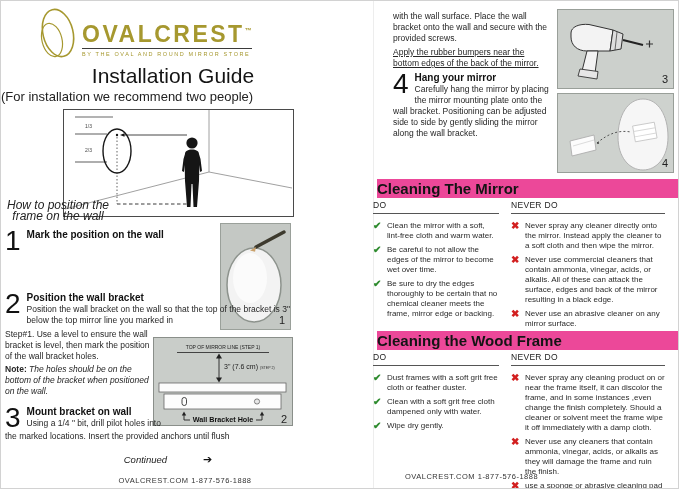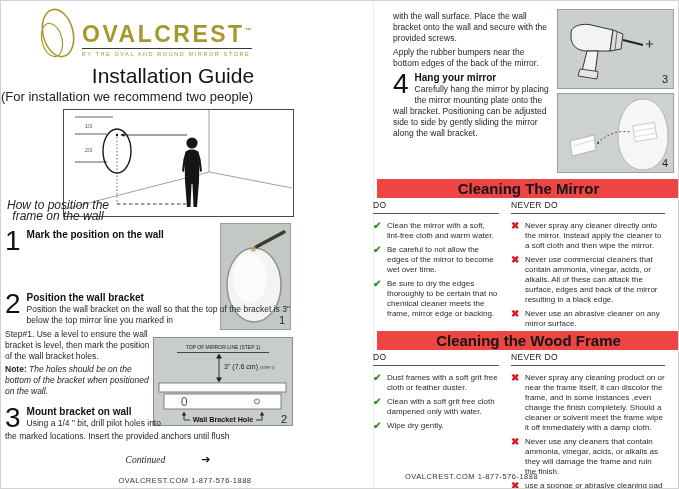--- a/index.html
+++ b/index.html
@@ -33,35 +33,35 @@
   .note i{font-style:italic;}
   .step3-top{position:absolute;left:4px;top:404px;width:172px;}
   .step3-wide{position:absolute;left:4px;top:430px;width:294px;}
 
   .fig1{position:absolute;left:219px;top:222px;}
   .fig2{position:absolute;left:152px;top:336px;}
   .fig3{position:absolute;left:556px;top:8px;}
   .fig4{position:absolute;left:556px;top:92px;}
 
   .continued{position:absolute;left:0;top:452px;width:334px;display:flex;justify-content:center;
-             align-items:center;gap:36px;font-family:Liberation Serif, serif;}
+             align-items:center;gap:36px;}
   .continued .word{font-style:italic;font-size:9.5px;color:#222;}
   .continued .arrow{font-size:11px;color:#111;}
 
   .footer{font-size:7.5px;letter-spacing:0.5px;color:#333;padding-left:12px;}
   .footer-left{position:absolute;left:0;top:475px;width:344px;text-align:center;}
   .footer-right{position:absolute;left:392px;top:471px;}
 
   
   .r-intro1{position:absolute;left:392px;top:10px;width:158px;font-size:8.5px;line-height:11px;color:#262626;}
-  .r-intro2{position:absolute;left:392px;top:46px;width:158px;font-size:8.5px;line-height:11px;color:#262626;}
+  .r-intro2{position:absolute;left:392px;top:46px;width:158px;font-size:8.5px;line-height:11px;color:#262626;text-decoration:underline;}
   .step4{position:absolute;left:392px;top:70px;width:160px;}
 
-  .section-bar{position:absolute;left:376px;width:303px;height:19px;background:#ef4444;
-               text-align:center;font-size:15px;font-weight:bold;line-height:19px;color:#141414;}
+  .section-bar{position:absolute;left:376px;width:303px;height:19px;background:#ec4899;
+               font-size:15px;font-weight:bold;line-height:19px;color:#141414;}
   .bar1{top:178px;} .bar2{top:330px;}
   .cols{position:absolute;left:372px;width:292px;display:flex;gap:12px;}
   .cols1{top:199px;} .cols2{top:351px;}
   .col-do{width:126px;flex:none;}
   .col-never{flex:1;}
   .col-head{font-size:8.5px;color:#222;border-bottom:1.5px solid #555;padding-bottom:3px;letter-spacing:0.3px;}
   .items{margin-top:7px;display:flex;flex-direction:column;gap:4px;}
   .item{display:flex;}
   .item-icon{width:14px;flex:none;font-size:10px;line-height:10px;font-weight:bold;}
   .check{color:#2e8b2e;}

